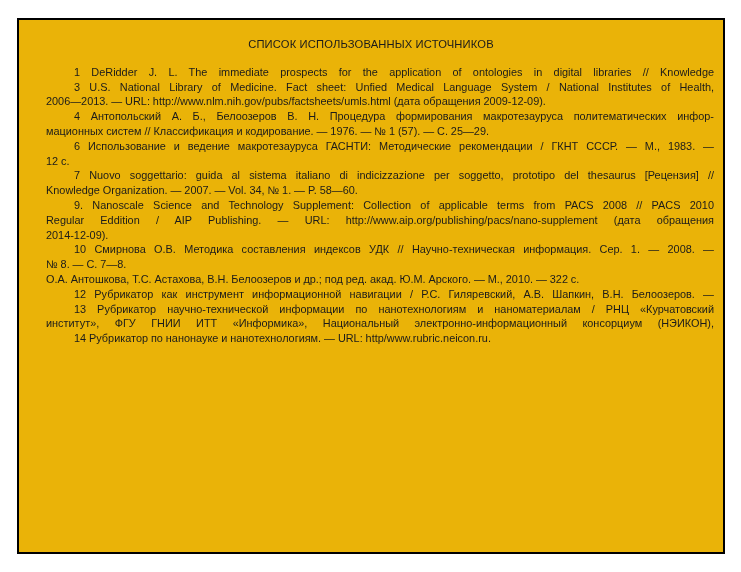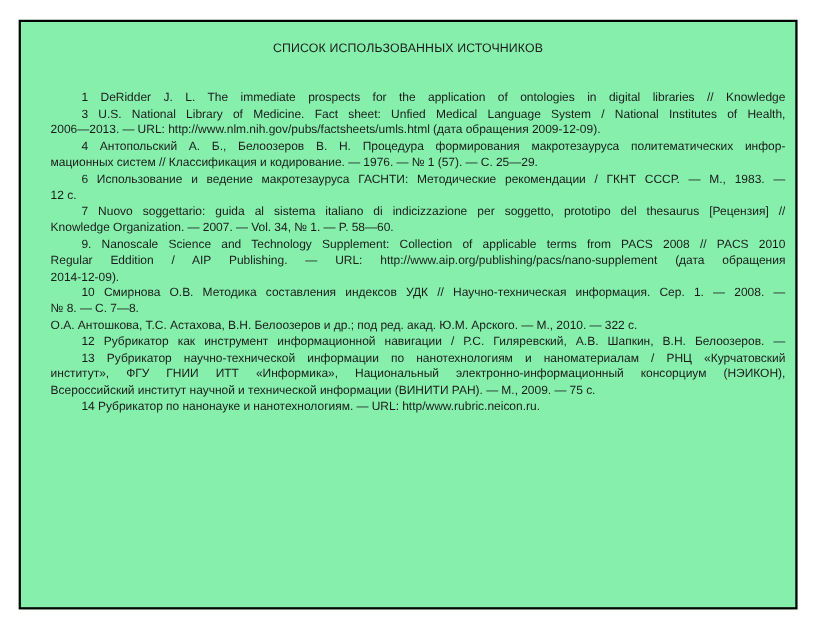--- a/index.html
+++ b/index.html
@@ -16,34 +16,34 @@
     -webkit-font-smoothing: antialiased;
   }
   .frame {
     position: absolute;
     left: 17px;
     top: 18px;
     width: 708px;
     height: 536px;
     box-sizing: border-box;
     border: 2.5px solid #000000;
-    background: #86efac;
+    background: #eab308;
     padding-top: 17px;
   }
   .title {
     margin: 0;
     font-size: 11.2px;
     font-weight: 400;
     line-height: 14.8px;
     text-align: center;
     color: #1b1b1b;
     letter-spacing: 0.15px;
   }
   .refs {
-    margin: 30px 9px 0 27px;
+    margin: 13px 9px 0 27px;
     color: #1b1b1b;
     font-size: 10.9px;
     line-height: 14.8px;
   }
   .ref {
     margin: 0;
     padding: 0;
   }
   .line {
     height: 14.8px;
@@ -96,20 +96,19 @@
         </div>
         <div class="ref">
           <div class="line last">О.А. Антошкова, Т.С. Астахова, В.Н. Белоозеров и др.; под ред. акад. Ю.М. Арского. — М., 2010. — 322 с.</div>
         </div>
         <div class="ref">
           <div class="line first">12 Рубрикатор как инструмент информационной навигации / Р.С. Гиляревский, А.В. Шапкин, В.Н. Белоозеров. —</div>
         </div>
         <div class="ref">
           <div class="line first">13 Рубрикатор научно-технической информации по нанотехнологиям и наноматериалам / РНЦ «Курчатовский</div>
           <div class="line">институт», ФГУ ГНИИ ИТТ «Информика», Национальный электронно-информационный консорциум (НЭИКОН),</div>
-          <div class="line last">Всероссийский институт научной и технической информации (ВИНИТИ РАН). — М., 2009. — 75 с.</div>
         </div>
         <div class="ref">
           <div class="line first last">14 Рубрикатор по нанонауке и нанотехнологиям. — URL: http/www.rubric.neicon.ru.</div>
         </div>
       </div>
   </div>
 </div>
 
 </body></html>

